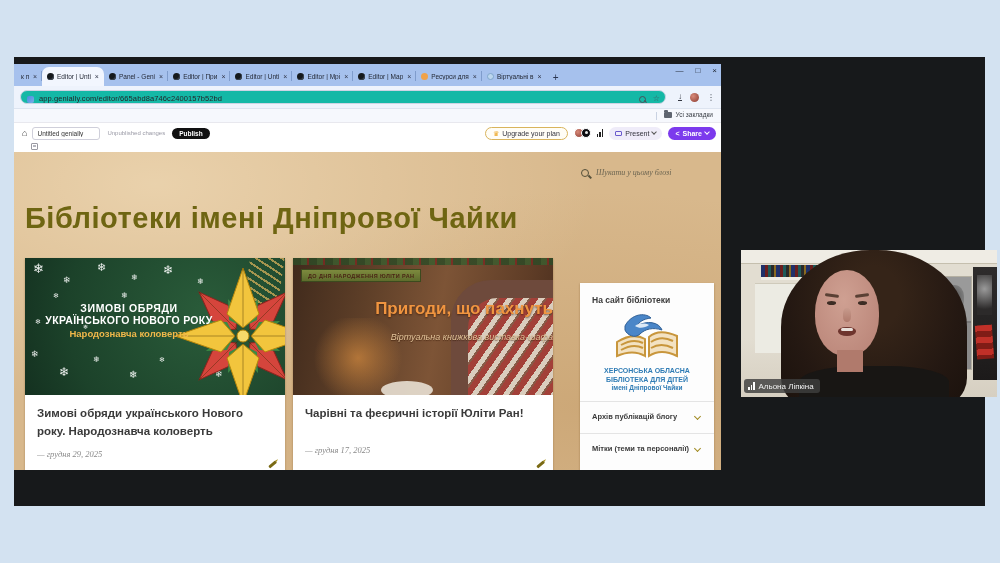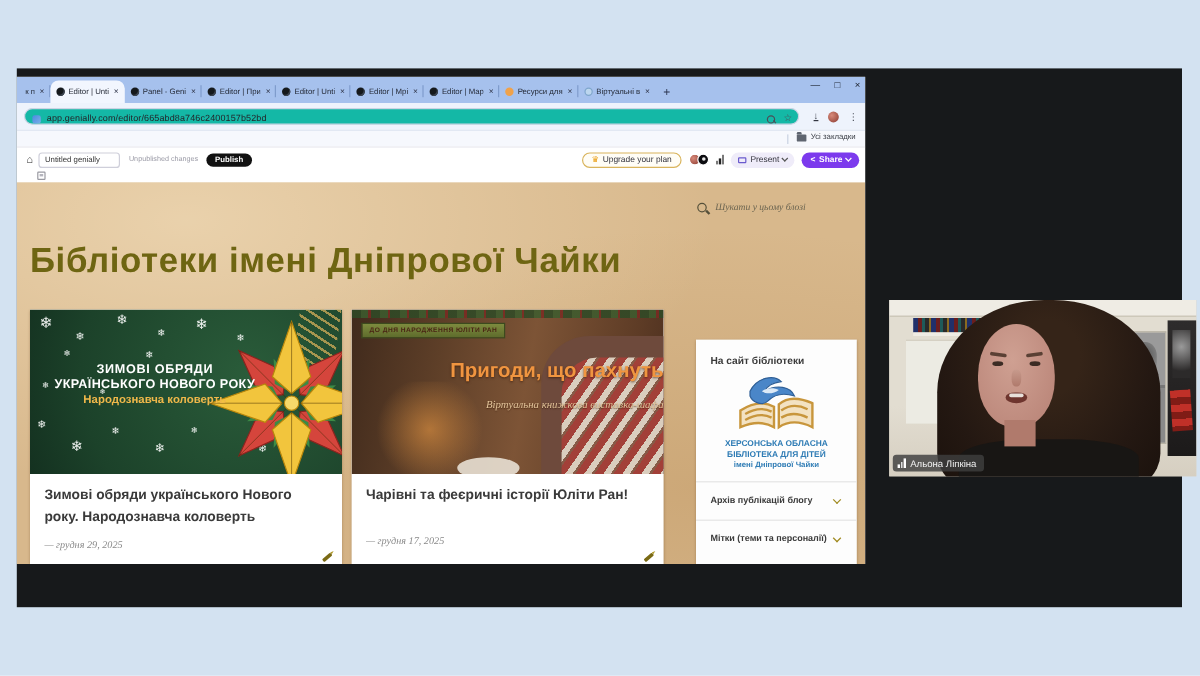--- a/index.html
+++ b/index.html
@@ -112,21 +112,21 @@
   .art-cozy { background:linear-gradient(100deg,#402a1c 0%,#5e3f28 28%,#7d5436 55%,#5e3c26 85%,#4a2e1e 100%); }
   .glow { position:absolute; left:10px; top:60px; width:110px; height:80px; background:radial-gradient(circle,rgba(245,160,70,.55),rgba(0,0,0,0) 65%); }
   .garland { position:absolute; left:0; top:0; width:100%; height:7px; background:repeating-linear-gradient(90deg,#2e4a26 0 8px,#3c5c2e 8px 14px,#7a2a22 14px 16px); opacity:.85; }
   .armchair { position:absolute; right:-18px; top:22px; width:120px; height:130px; background:#6e4a3c; border-radius:40px 20px 0 0; }
   .blanket { position:absolute; right:-10px; top:40px; width:95px; height:110px; background:repeating-linear-gradient(125deg,#a83f38 0 6px,#e6dccc 6px 11px,#8a5c48 11px 13px); border-radius:30px 10px 0 0; opacity:.9; }
   .cat { position:absolute; left:88px; bottom:-4px; width:52px; height:18px; background:#efe9dd; border-radius:50%; opacity:.85; }
   .ribbon { position:absolute; left:8px; top:11px; height:13px; padding:0 6px; background:linear-gradient(#7d8a3e,#5e6c2c); border:1px solid #3c4a1e; display:flex; align-items:center; }
   .ribbon span { font-size:5.5px; font-weight:bold; color:#4a2414; letter-spacing:.4px; }
   .cozy-text { position:absolute; left:0; top:38px; width:100%; text-align:right; z-index:3; }
   .ct1 { font-size:17px; font-weight:bold; color:#f09540; text-shadow:0 1px 2px rgba(50,20,0,.65); line-height:1.5; }
-  .ct-sub { margin-top:10px; font-size:9px; font-style:italic; color:#e2c49a; font-family:Liberation Serif, serif; text-shadow:0 1px 1px rgba(50,20,0,.6); }
+  .ct-sub { margin-top:10px; font-size:9px; font-style:italic; color:#e2c49a; font-family:Liberation Sans, sans-serif; text-shadow:0 1px 1px rgba(50,20,0,.6); }
 
   
   .bside { position:absolute; left:566px; top:131px; width:134px; height:187px; background:#fdfdfd; box-shadow:0 1px 2px rgba(80,50,10,.35); }
   .bside-h { padding:12px 12px 0 12px; font-size:8.5px; font-weight:bold; color:#3a3a3a; }
   .liblogo { display:block; margin:7px auto 0 auto; }
   .libline { text-align:center; font-size:7px; font-weight:bold; color:#2f7cb5; line-height:1.3; }
   .libline.small { font-size:6.5px; font-weight:bold; color:#2f7cb5; }
   .bside-div { margin:8px 0 0 0; border-top:1px solid #e4e4e4; }
   .bside-item { position:relative; padding:10px 12px 0 12px; font-size:7.5px; font-weight:bold; color:#3a3a3a; }
   .chev-olive { position:absolute; right:14px; top:12px; width:5px; height:5px; border-right:1.5px solid #a08a20; border-bottom:1.5px solid #a08a20; transform:rotate(45deg); }

